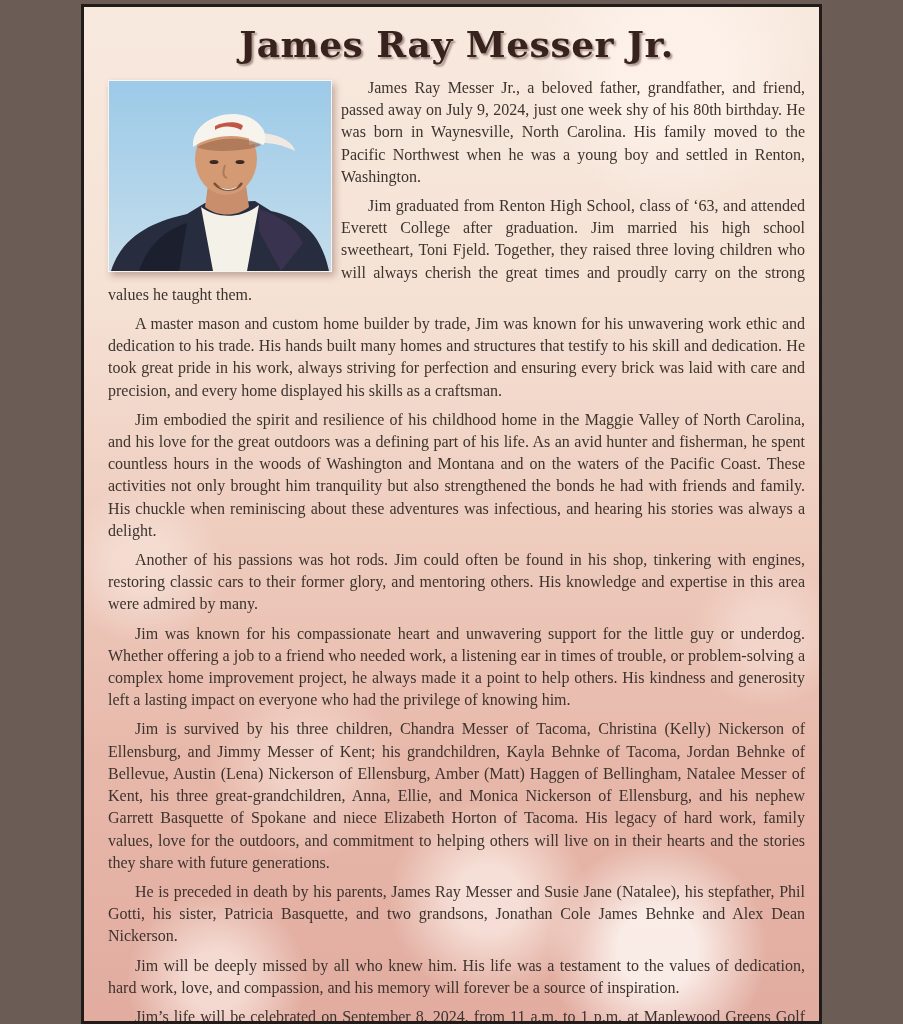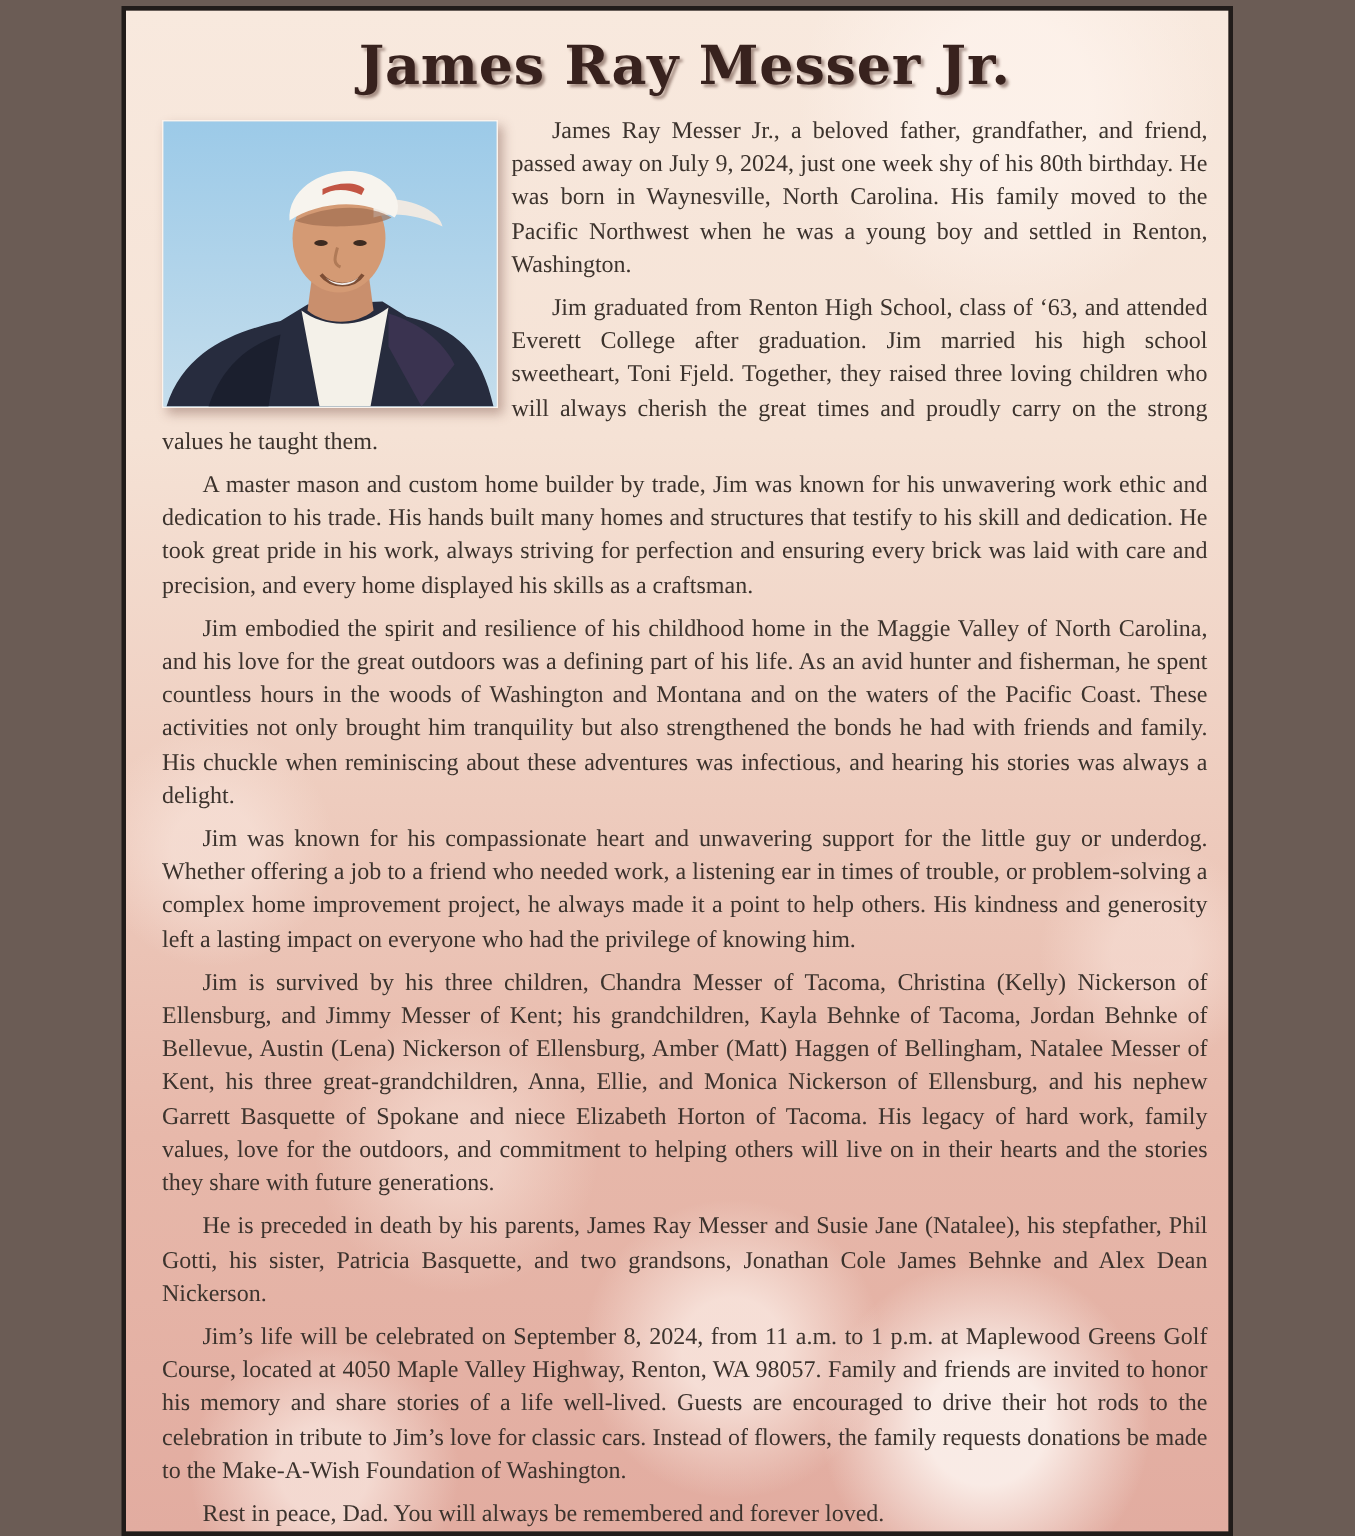--- a/index.html
+++ b/index.html
@@ -97,20 +97,22 @@
 
         <path d="M105,102 C112,111 127,111 133,102" fill="none" stroke="#7d4e35" stroke-width="2.5"></path>
         <path d="M108,104 C114,109 124,109 130,104 L127,107 C121,110 114,110 108,104 Z" fill="#ffffff" opacity="0.9"></path>
       </svg>
     </div>
 
     <p>James Ray Messer Jr., a beloved father, grandfather, and friend, passed away on July 9, 2024, just one week shy of his 80th birthday. He was born in Waynesville, North Carolina. His family moved to the Pacific Northwest when he was a young boy and settled in Renton, Washington.</p>
     <p>Jim graduated from Renton High School, class of ‘63, and attended Everett College after graduation. Jim married his high school sweetheart, Toni Fjeld. Together, they raised three loving children who will always cherish the great times and proudly carry on the strong values he taught them.</p>
     <p>A master mason and custom home builder by trade, Jim was known for his unwavering work ethic and dedication to his trade. His hands built many homes and structures that testify to his skill and dedication. He took great pride in his work, always striving for perfection and ensuring every brick was laid with care and precision, and every home displayed his skills as a craftsman.</p>
     <p>Jim embodied the spirit and resilience of his childhood home in the Maggie Valley of North Carolina, and his love for the great outdoors was a defining part of his life. As an avid hunter and fisherman, he spent countless hours in the woods of Washington and Montana and on the waters of the Pacific Coast. These activities not only brought him tranquility but also strengthened the bonds he had with friends and family. His chuckle when reminiscing about these adventures was infectious, and hearing his stories was always a delight.</p>
+    <p>Another of his passions was hot rods. Jim could often be found in his shop, tinkering with engines, restoring classic cars to their former glory, and mentoring others. His knowledge and expertise in this area were admired by many.</p>
     <p>Jim was known for his compassionate heart and unwavering support for the little guy or underdog. Whether offering a job to a friend who needed work, a listening ear in times of trouble, or problem-solving a complex home improvement project, he always made it a point to help others. His kindness and generosity left a lasting impact on everyone who had the privilege of knowing him.</p>
     <p>Jim is survived by his three children, Chandra Messer of Tacoma, Christina (Kelly) Nickerson of Ellensburg, and Jimmy Messer of Kent; his grandchildren, Kayla Behnke of Tacoma, Jordan Behnke of Bellevue, Austin (Lena) Nickerson of Ellensburg, Amber (Matt) Haggen of Bellingham, Natalee Messer of Kent, his three great-grandchildren, Anna, Ellie, and Monica Nickerson of Ellensburg, and his nephew Garrett Basquette of Spokane and niece Elizabeth Horton of Tacoma. His legacy of hard work, family values, love for the outdoors, and commitment to helping others will live on in their hearts and the stories they share with future generations.</p>
     <p>He is preceded in death by his parents, James Ray Messer and Susie Jane (Natalee), his stepfather, Phil Gotti, his sister, Patricia Basquette, and two grandsons, Jonathan Cole James Behnke and Alex Dean Nickerson.</p>
+    <p>Jim will be deeply missed by all who knew him. His life was a testament to the values of dedication, hard work, love, and compassion, and his memory will forever be a source of inspiration.</p>
     <p>Jim’s life will be celebrated on September 8, 2024, from 11 a.m. to 1 p.m. at Maplewood Greens Golf Course, located at 4050 Maple Valley Highway, Renton, WA 98057. Family and friends are invited to honor his memory and share stories of a life well-lived. Guests are encouraged to drive their hot rods to the celebration in tribute to Jim’s love for classic cars. Instead of flowers, the family requests donations be made to the Make-A-Wish Foundation of Washington.</p>
     <p>Rest in peace, Dad. You will always be remembered and forever loved.</p>
 
   </div>
 </div>
 
 </body></html>

